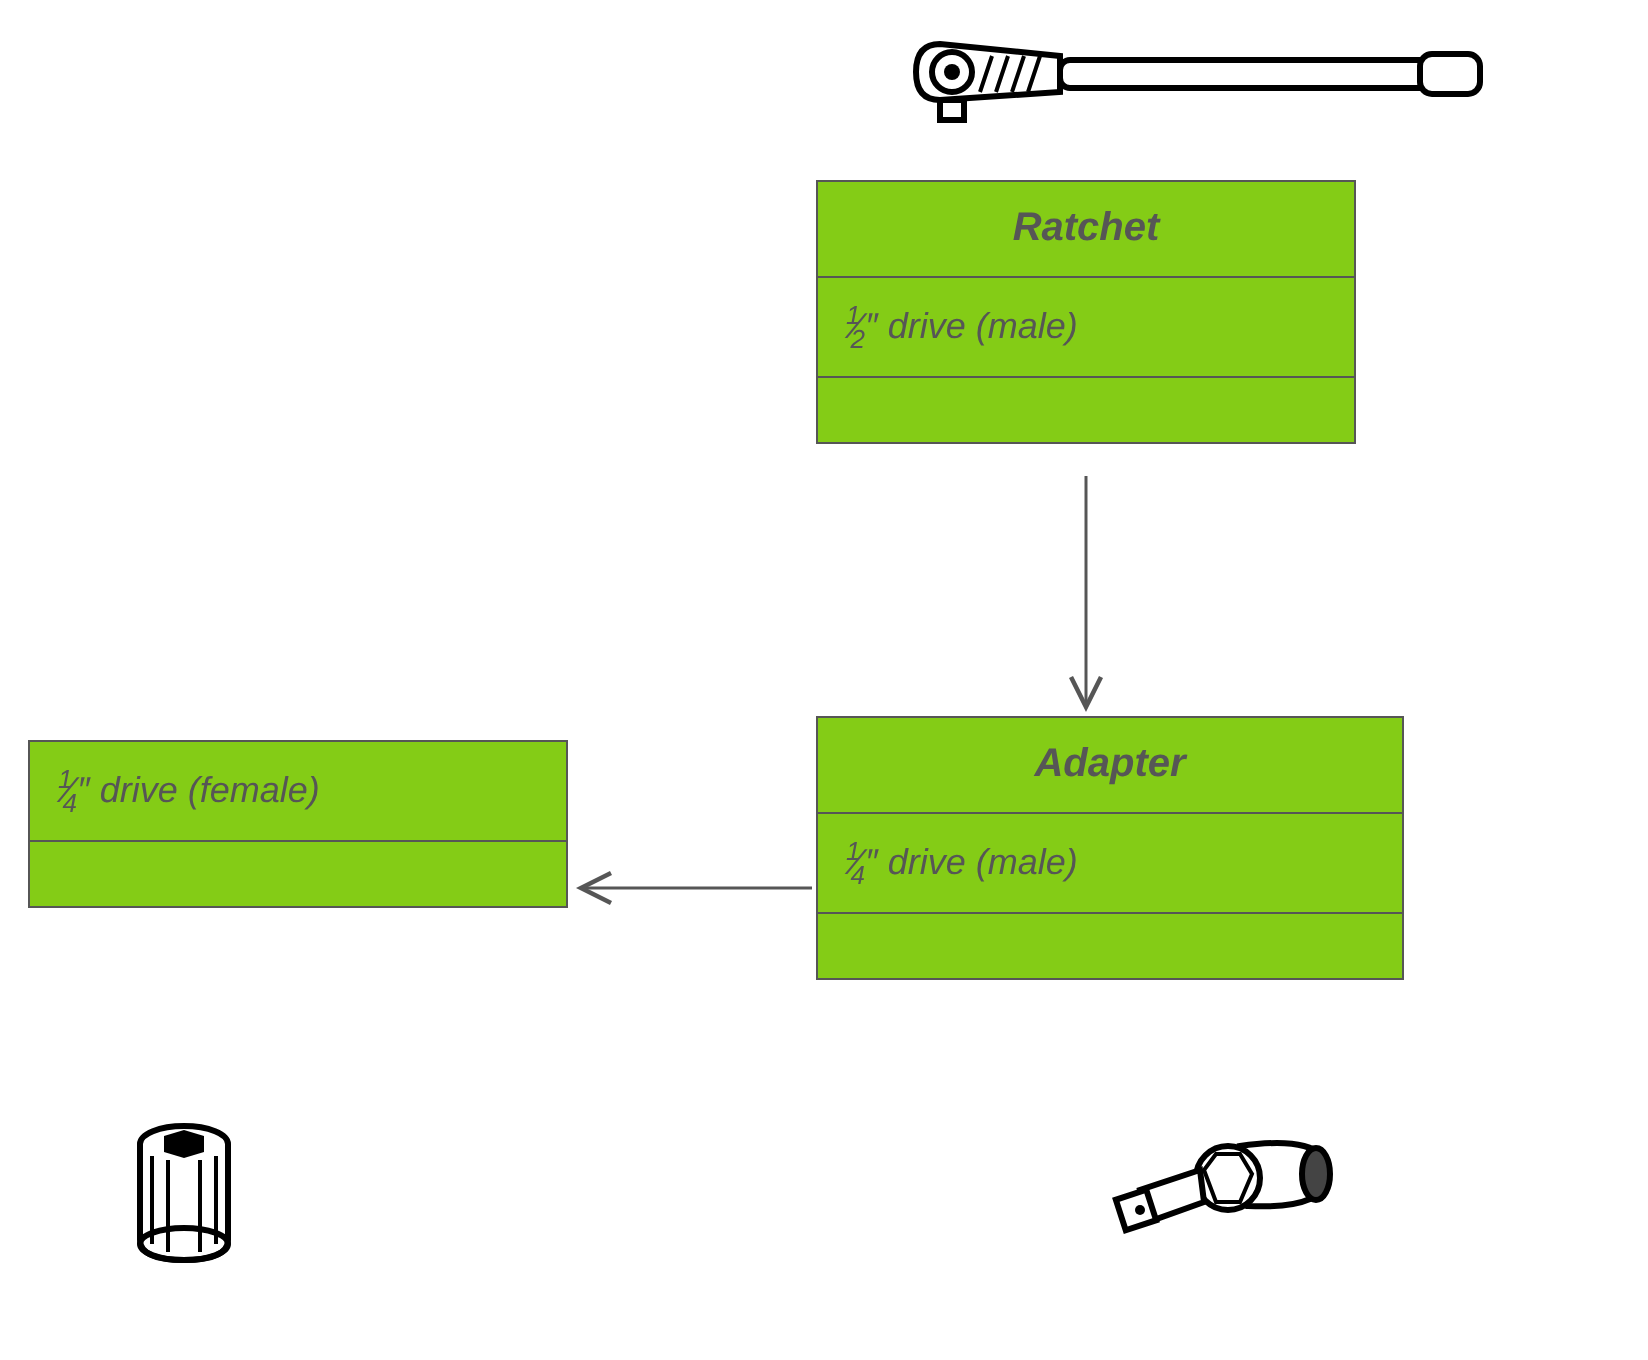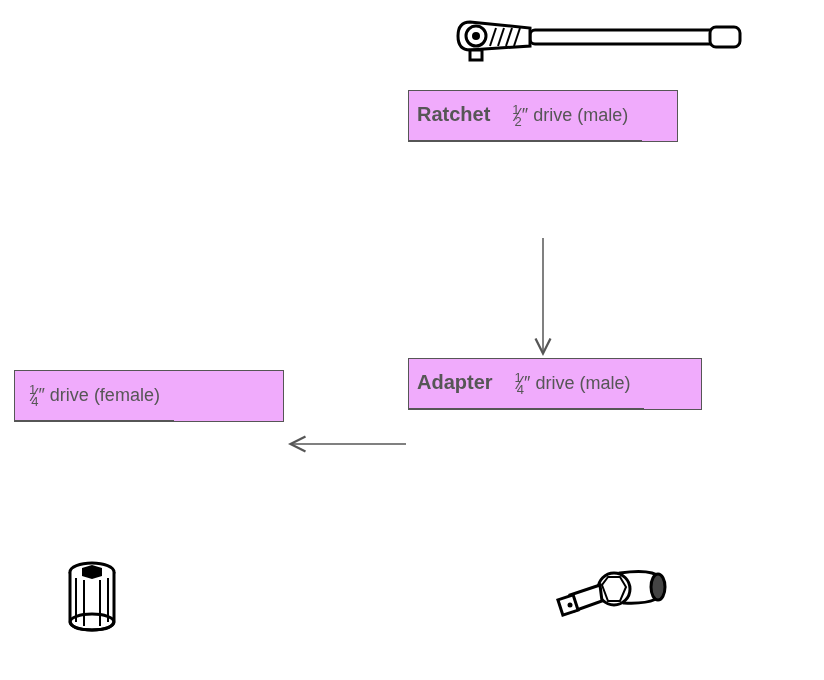--- a/index.html
+++ b/index.html
@@ -12,23 +12,25 @@
     height: 680px;
     position: relative;
   }
   .canvas {
     position: relative;
     width: 824px;
     height: 680px;
   }
   .class-box {
     position: absolute;
-    background: #f0abfc;
+    background: #84cc16;
     border: 1.5px solid #565656;
     display: flex;
+    flex-direction: column;
+    font-style: italic;
   }
   .class-title {
     text-align: center;
     font-weight: bold;
     font-size: 20px;
     color: #565656;
     padding: 12px 8px;
     border-bottom: 1.5px solid #565656;
   }
   .class-attrs {

